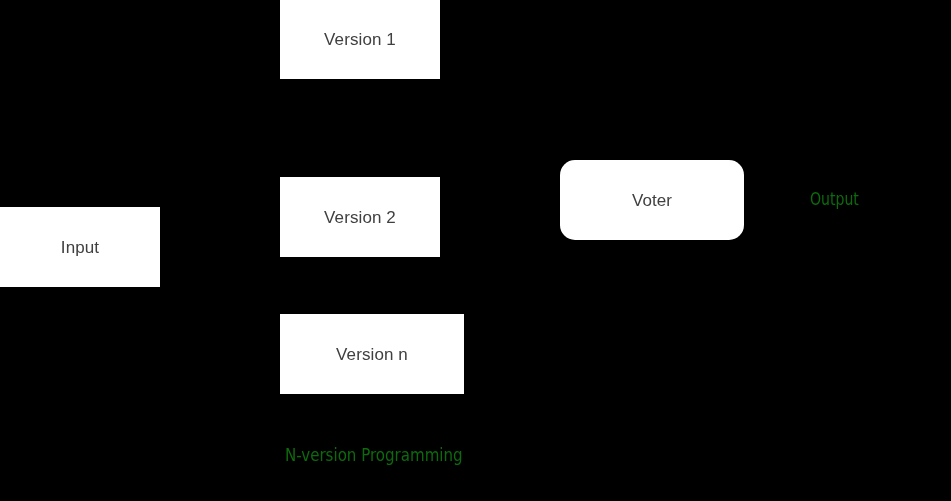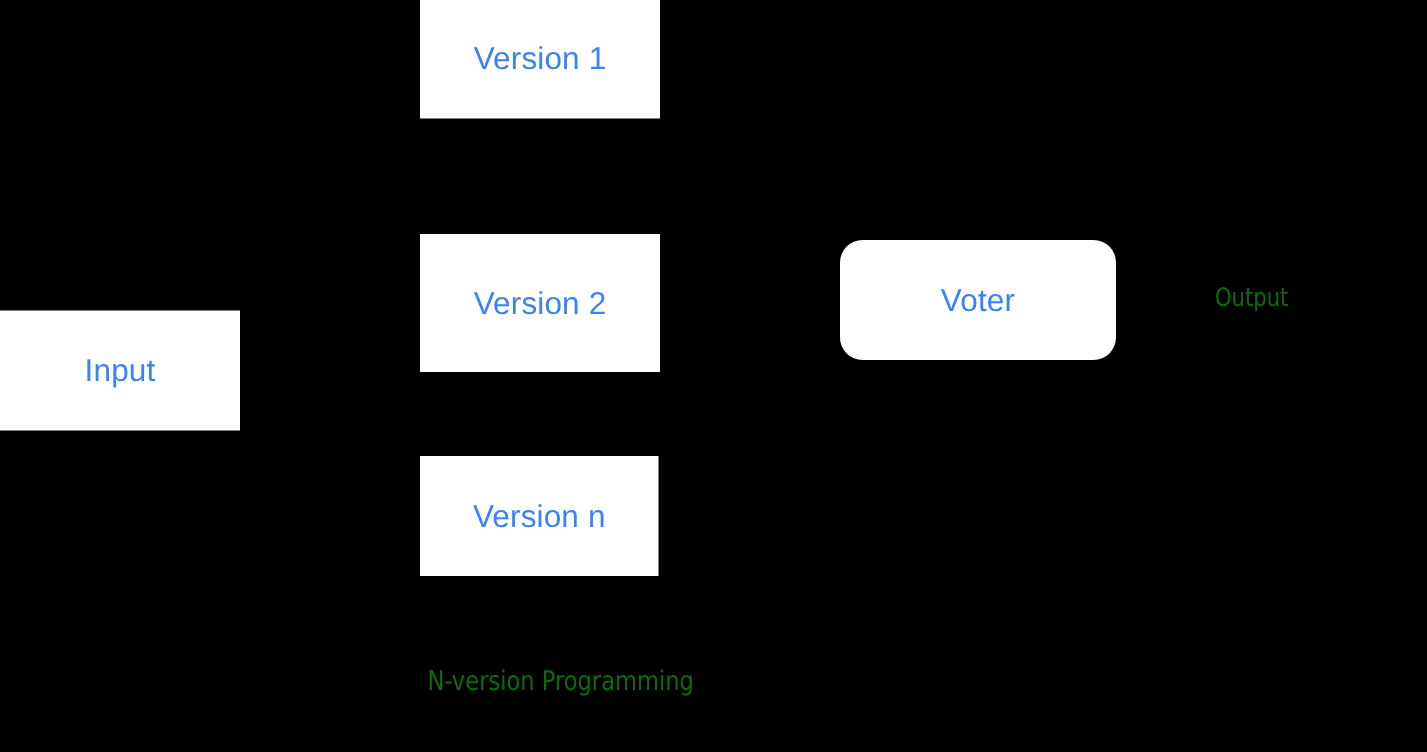--- a/index.html
+++ b/index.html
@@ -17,23 +17,23 @@
   }
   .node-box {
     position: absolute;
     background: #ffffff;
     display: flex;
     align-items: center;
     justify-content: center;
     box-sizing: border-box;
   }
   .node-label {
-    color: #3b82f6;
+    color: #404040;
     font-family: "Liberation Sans", sans-serif;
-    font-size: 21px;
+    font-size: 17px;
     line-height: 1;
     letter-spacing: 0.1px;
     white-space: nowrap;
   }
   .free-label {
     position: absolute;
     color: #0d6b0d;
     font-family: "DejaVu Sans Condensed", "Liberation Sans Narrow", "Liberation Sans", sans-serif;
     font-stretch: condensed;
     font-size: 17px;
@@ -87,29 +87,29 @@
   </svg>
 
   <div class="node-box" style="left:280px; top:0px; width:160px; height:79px;">
     <span class="node-label">Version 1</span>
   </div>
 
   <div class="node-box" style="left:0px; top:160px; width:160px; height:80px;margin-top:47px;">
     <span class="node-label">Input</span>
   </div>
 
-  <div class="node-box" style="left:280px; top:156px; width:160px; height:92px;">
+  <div class="node-box" style="left:280px; top:177px; width:160px; height:80px;">
     <span class="node-label">Version 2</span>
   </div>
 
   <div class="node-box" style="left:560px; top:160px; width:184px; height:80px;border-radius:15px;">
     <span class="node-label">Voter</span>
   </div>
 
-  <div class="node-box" style="left:280px; top:304px; width:159px; height:80px;">
+  <div class="node-box" style="left:280px; top:314px; width:184px; height:80px;">
     <span class="node-label">Version n</span>
   </div>
 
   <div class="free-label" style="left:810px; top:191px;">Output</div>
 
   <div class="caption" style="left:285px; top:446px;">N-version Programming</div>
 
 </div>
 
 </body></html>

